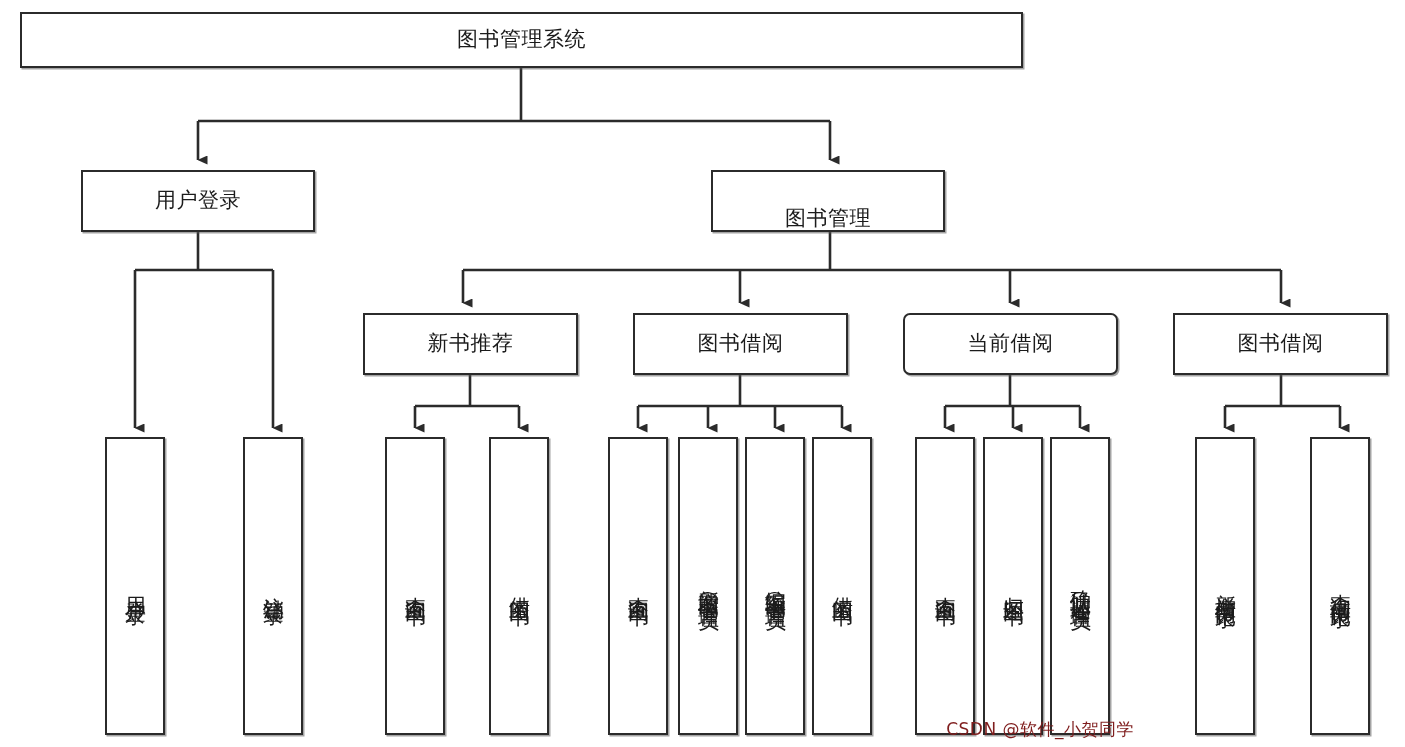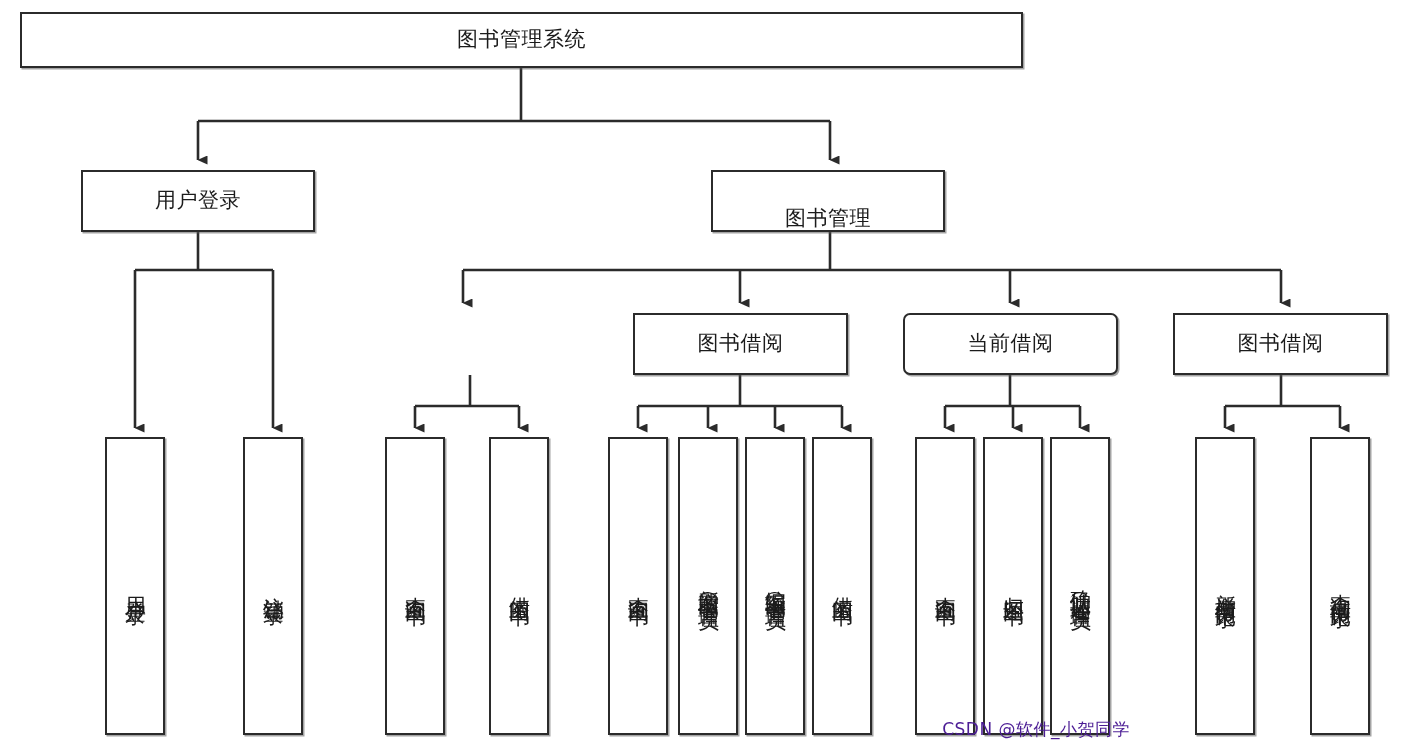--- a/index.html
+++ b/index.html
@@ -12,20 +12,21 @@
     height: 747px;
     font-family: "DejaVu Sans", "Liberation Sans", sans-serif;
     overflow: hidden;
     position: relative;
   }
   #diagram-root {
     position: absolute;
     left: 0; top: 0;
     width: 1134px;
     height: 747px;
+    padding-left: 28px;
   }
   .node-box {
     position: absolute;
     box-sizing: border-box;
     background: #ffffff;
     border: 2px solid #2b2b2b;
     display: flex;
     align-items: center;
     justify-content: center;
     box-shadow: 1.5px 1.5px 0 rgba(90,90,90,0.55);
@@ -54,24 +55,24 @@
   }
   #connectors {
     position: absolute;
     left: 0; top: 0;
     width: 1405px;
     height: 747px;
     pointer-events: none;
   }
   #watermark {
     position: absolute;
-    right: 4px;
+    right: 28px;
     bottom: 6px;
     font-size: 17px;
-    color: #4c1d95;
+    color: #7f1d1d;
     letter-spacing: 0.5px;
     user-select: none;
     white-space: nowrap;
   }
 </style>
 </head>
 <body>
 
 <div id="diagram-root">
 
@@ -130,20 +131,23 @@
   </div>
 
   <div class="node-box" style="left:81px; top:170px; width:234px; height:62px;">
     <span class="node-label-h">用户登录</span>
   </div>
 
   <div class="node-box" style="left:711px; top:170px; width:234px; height:62px;align-items:flex-end;">
     <span class="node-label-h">图书管理</span>
   </div>
 
+  <div class="node-box" style="left:363px; top:313px; width:215px; height:62px;">
+    <span class="node-label-h">新书推荐</span>
+  </div>
 
   <div class="node-box" style="left:633px; top:313px; width:215px; height:62px;">
     <span class="node-label-h">图书借阅</span>
   </div>
 
   <div class="node-box" style="left:903px; top:313px; width:215px; height:62px;border-radius:7px;">
     <span class="node-label-h">当前借阅</span>
   </div>
 
   <div class="node-box" style="left:1173px; top:313px; width:215px; height:62px;">

